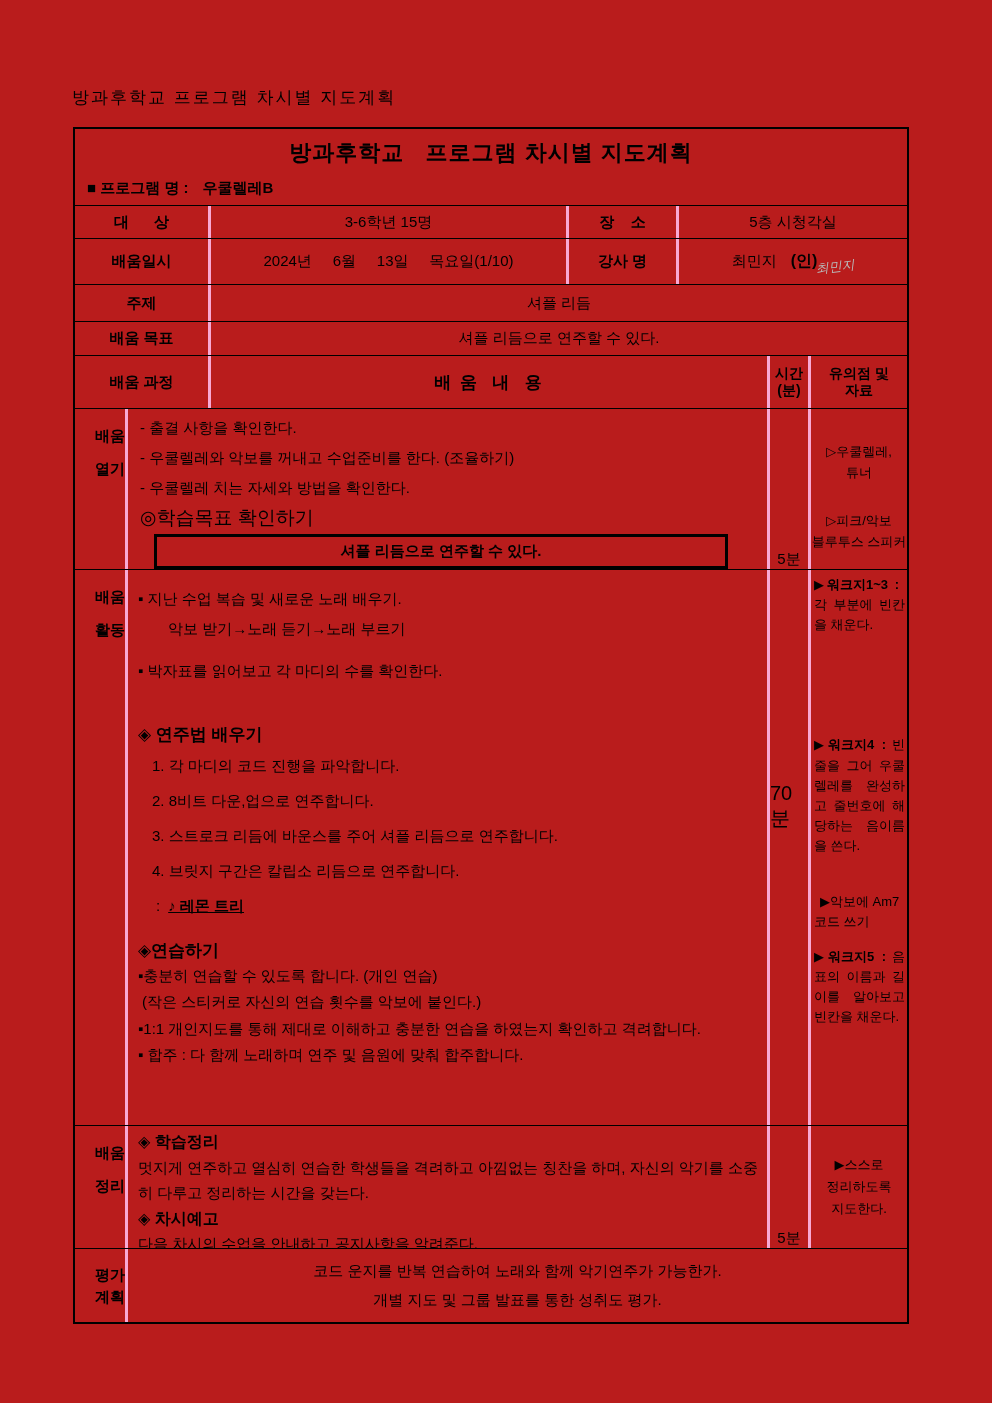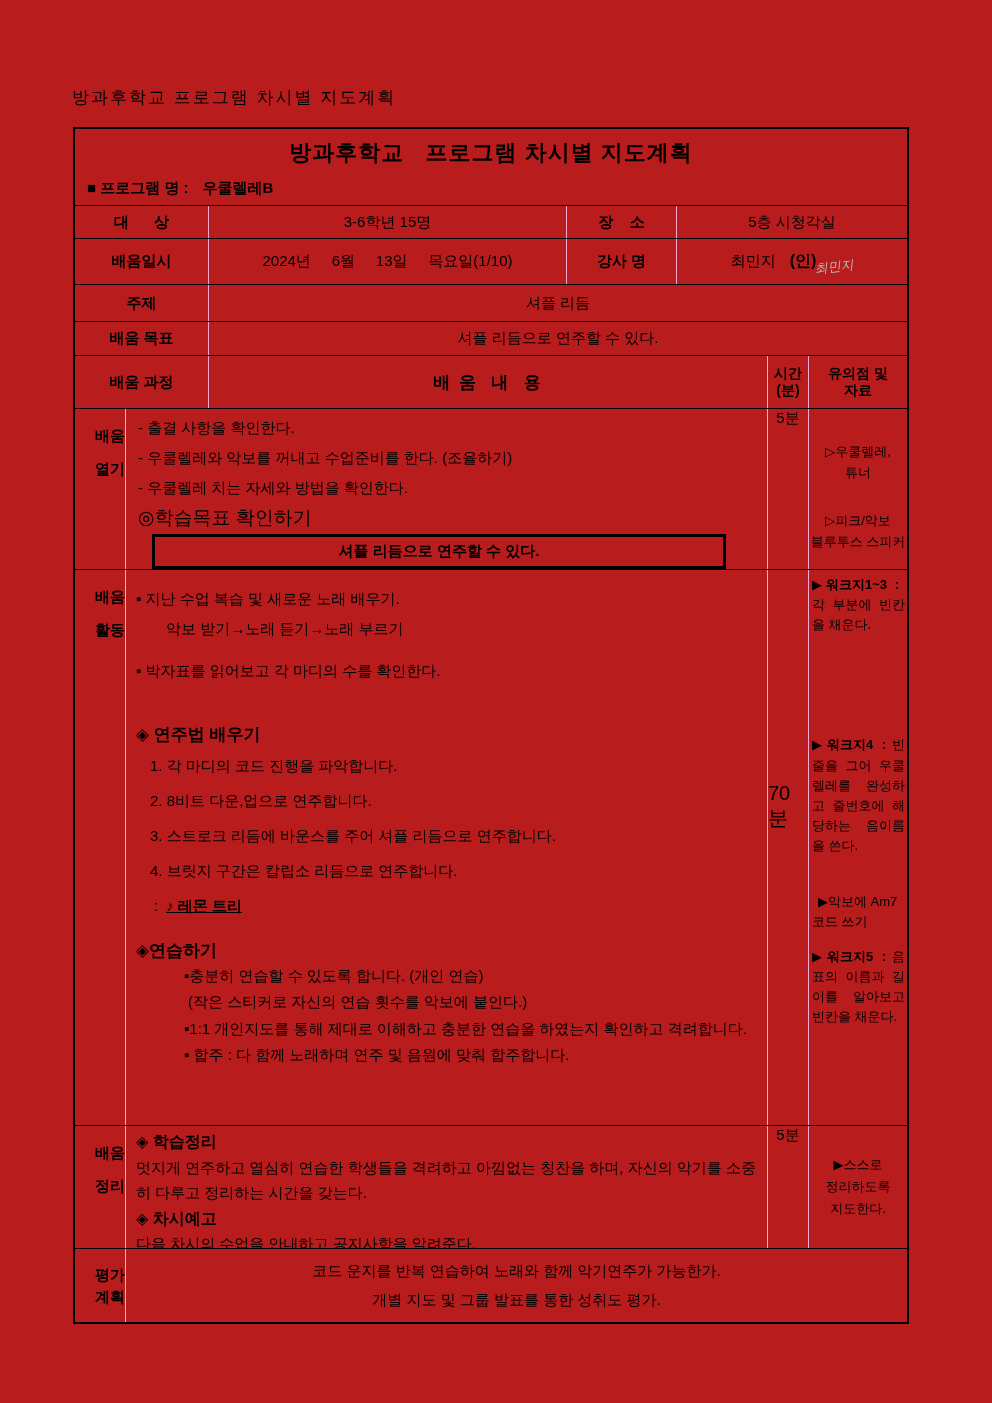--- a/index.html
+++ b/index.html
@@ -8,21 +8,21 @@
     font-family:"Liberation Sans","DejaVu Sans",sans-serif;color:#000;
   }
   .pre{white-space:pre;}
   .doc-header{position:absolute;left:72px;top:86px;font-size:17px;letter-spacing:2px;}
   .table{
     position:absolute;left:73px;top:127px;width:836px;
     border:2px solid #000;box-sizing:border-box;display:flex;flex-direction:column;
   }
   .row{display:flex;box-sizing:border-box;border-top:1px solid #000;overflow:hidden;}
   .row.first{border-top:none;}
-  .cell{box-sizing:border-box;border-left:1px solid #f9a8d4;overflow:hidden;}
+  .cell{box-sizing:border-box;border-left:3px solid #f9a8d4;overflow:hidden;}
   .cell.first{border-left:none;}
 
   
   .r-title{height:76px;flex-direction:column;}
   .r-info1{height:33px;}
   .r-info2{height:46px;}
   .r-topic{height:37px;}
   .r-goal{height:34px;}
   .r-head{height:53px;}
   .r-open{height:161px;}
@@ -57,36 +57,36 @@
   .side-label.centered{padding-top:0;display:flex;flex-direction:column;justify-content:center;line-height:1.45;}
 
   
   .open-content{padding:4px 0 0 12px;font-size:15px;}
   .open-content .it{line-height:2.0;white-space:pre;}
   .goal-heading{font-size:19px;line-height:1.35;margin-top:2px;}
   .goal-box{
     margin:3px 0 0 14px;width:574px;border:3px solid #000;box-sizing:border-box;
     text-align:center;font-weight:bold;font-size:15px;padding:5px 0;
   }
-  .time-cell{display:flex;align-items:flex-start;justify-content:center;font-size:15px;}
+  .time-cell{display:flex;align-items:flex-end;justify-content:center;font-size:15px;}
   .open-notes{font-size:13px;text-align:center;padding-top:32px;line-height:1.65;}
   .open-notes .grp2{margin-top:26px;}
 
   
   .act-content{padding:8px 0 0 10px;font-size:15px;}
   .sec-title{font-size:17px;font-weight:bold;line-height:1.5;}
   .act-content .it1a{margin-top:6px;line-height:2.0;}
   .act-content .it1sub{padding-left:30px;line-height:2.0;}
   .act-content .it1b{margin-top:12px;line-height:2.0;}
   .sec2-title{margin-top:36px;}
   .numlist div{line-height:2.35;padding-left:14px;}
   .song-line{padding-left:18px;line-height:2.2;}
   .song-line .song{font-weight:bold;text-decoration:underline;margin-left:8px;}
   .sec3-title{margin-top:16px;}
-  .sec3 div{line-height:1.75;margin-left:48px;}
+  .sec3 div{line-height:1.75;}
   .sec3 .s2{padding-left:4px;}
   .act-time{display:flex;justify-content:center;align-items:flex-start;padding-top:212px;font-size:20px;}
   .act-notes{font-size:13px;padding:5px 2px 0 3px;line-height:1.55;text-align:justify;}
   .nb .nb-title{font-weight:bold;margin-right:6px;}
   .nb2{margin-top:100px;}
   .nb3{margin-top:36px;text-align:left;}
   .nb4{margin-top:14px;}
 
   
   .close-content{padding:3px 0 0 10px;font-size:15px;}

